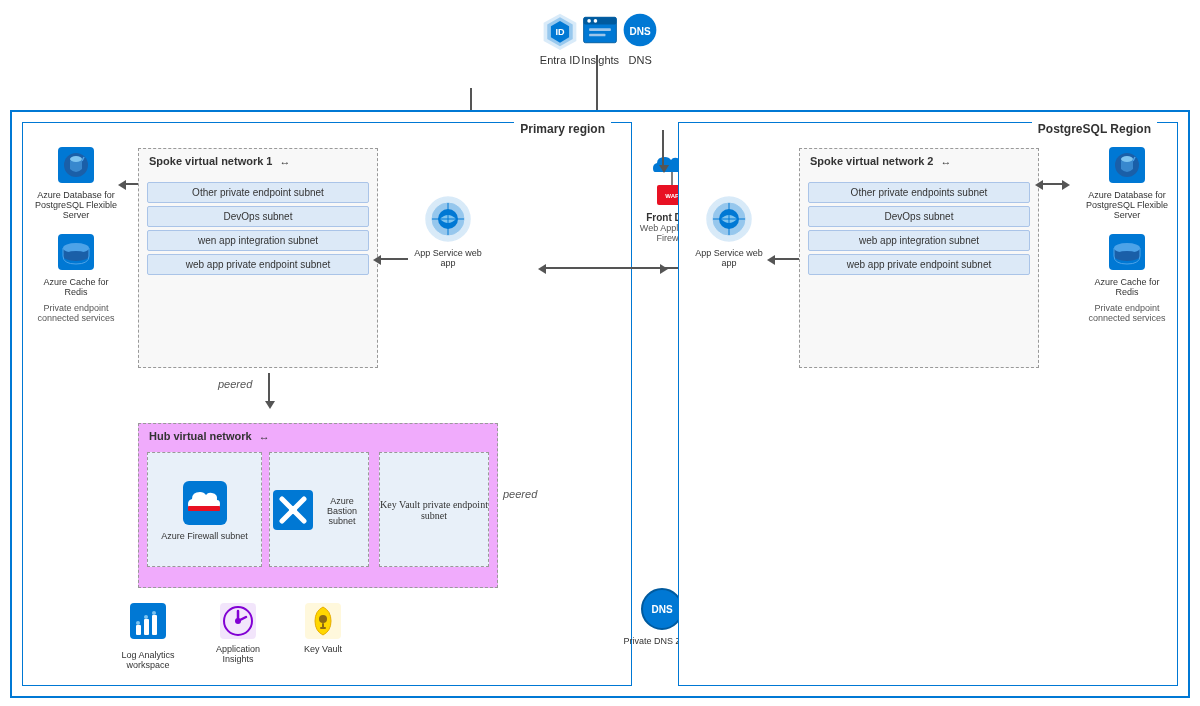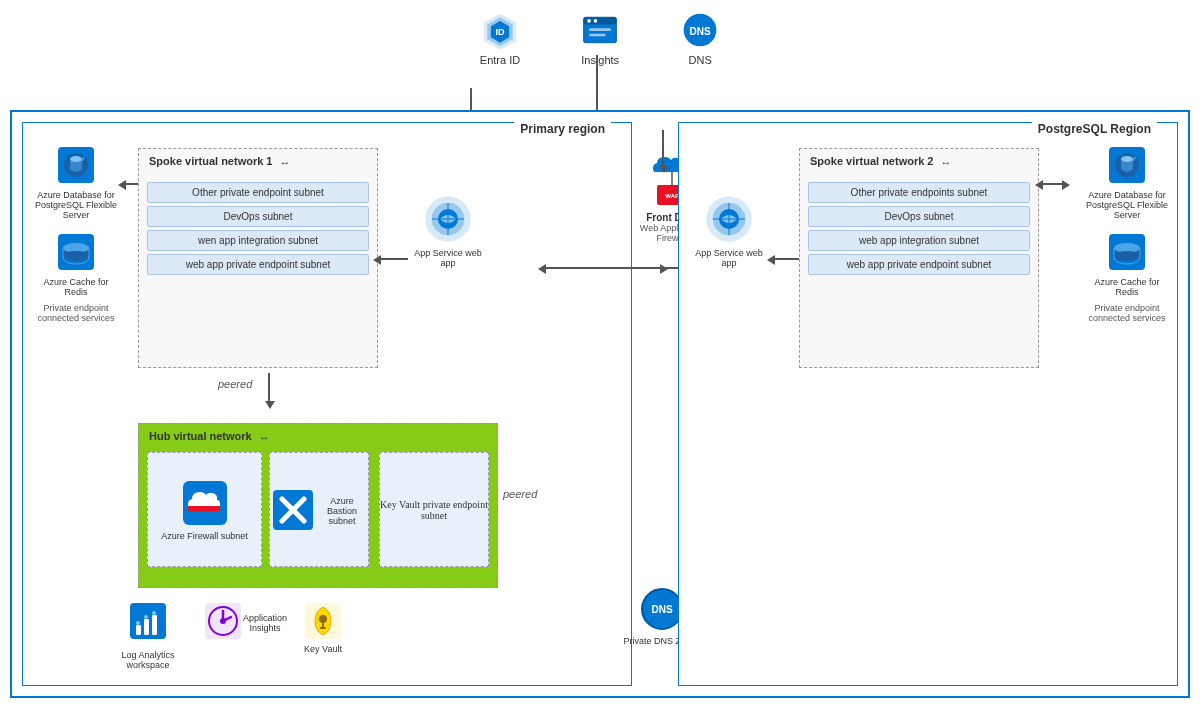--- a/index.html
+++ b/index.html
@@ -20,21 +20,20 @@
     }
 
     
     .top-icons {
       position: absolute;
       top: 10px;
       left: 0;
       right: 0;
       display: flex;
       justify-content: center;
-      gap: 60px;
       align-items: flex-start;
     }
 
     .icon-item {
       display: flex;
       flex-direction: column;
       align-items: center;
       gap: 4px;
     }
 
@@ -113,21 +112,21 @@
       color: #333;
       text-align: center;
       margin: 3px 0;
       border-radius: 2px;
     }
 
     
     .hub-vnet {
       position: absolute;
       border: 1.5px dashed #999;
-      background: #84cc16;
+      background: #f0abfc;
     }
 
     
     svg { overflow: visible; }
 
     
     .icon-svg {
       width: 40px;
       height: 40px;
     }
@@ -318,21 +317,21 @@
             <rect x="8" y="24" width="5" height="10" rx="1" fill="white"></rect>
             <rect x="16" y="18" width="5" height="16" rx="1" fill="white"></rect>
             <rect x="24" y="14" width="5" height="20" rx="1" fill="white"></rect>
             <circle cx="10" cy="22" r="2" fill="#7ec4f0"></circle>
             <circle cx="18" cy="16" r="2" fill="#7ec4f0"></circle>
             <circle cx="26" cy="12" r="2" fill="#7ec4f0"></circle>
           </svg>
           <span style="font-size:9px;text-align:center;color:#333;margin-top:9px;">Log Analytics workspace</span>
         </div>
 
-        <div style="display:flex;align-items:center;width:70px;">
+        <div style="display:flex;flex-direction:column;align-items:center;width:70px;">
           <svg width="40" height="40" viewBox="0 0 40 40">
             <rect x="2" y="2" width="36" height="36" rx="4" fill="#8200d4" opacity="0.1"></rect>
             <circle cx="20" cy="20" r="14" fill="none" stroke="#8200d4" stroke-width="2"></circle>
             <path d="M20,10 L20,20 L28,16" stroke="#8200d4" stroke-width="2.5" stroke-linecap="round" fill="none"></path>
             <circle cx="20" cy="20" r="3" fill="#8200d4"></circle>
           </svg>
           <span style="font-size:9px;text-align:center;color:#333;margin-top:3px;">Application Insights</span>
         </div>
 
         <div style="display:flex;flex-direction:column;align-items:center;width:60px;">

